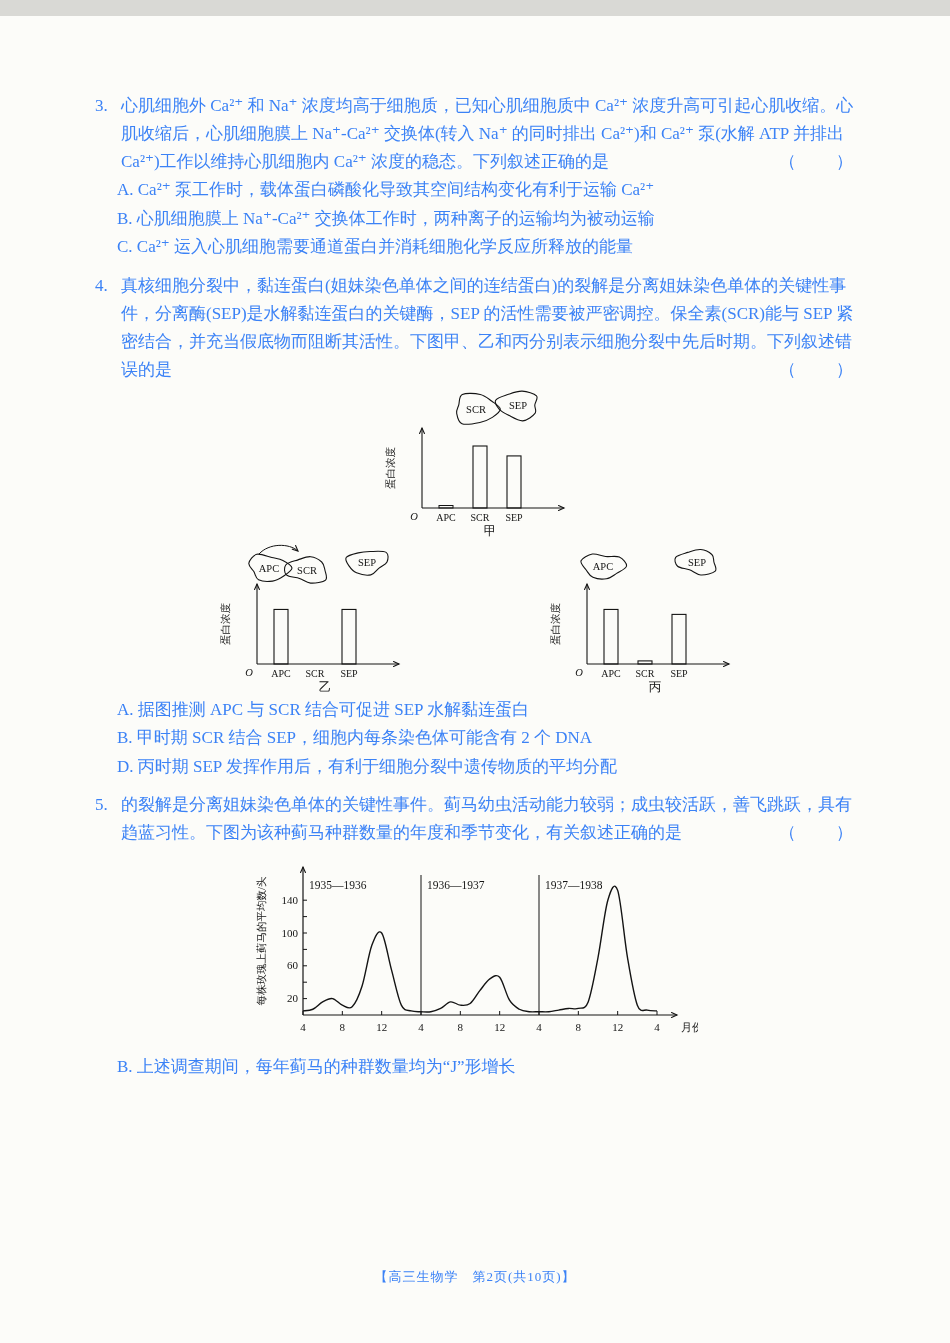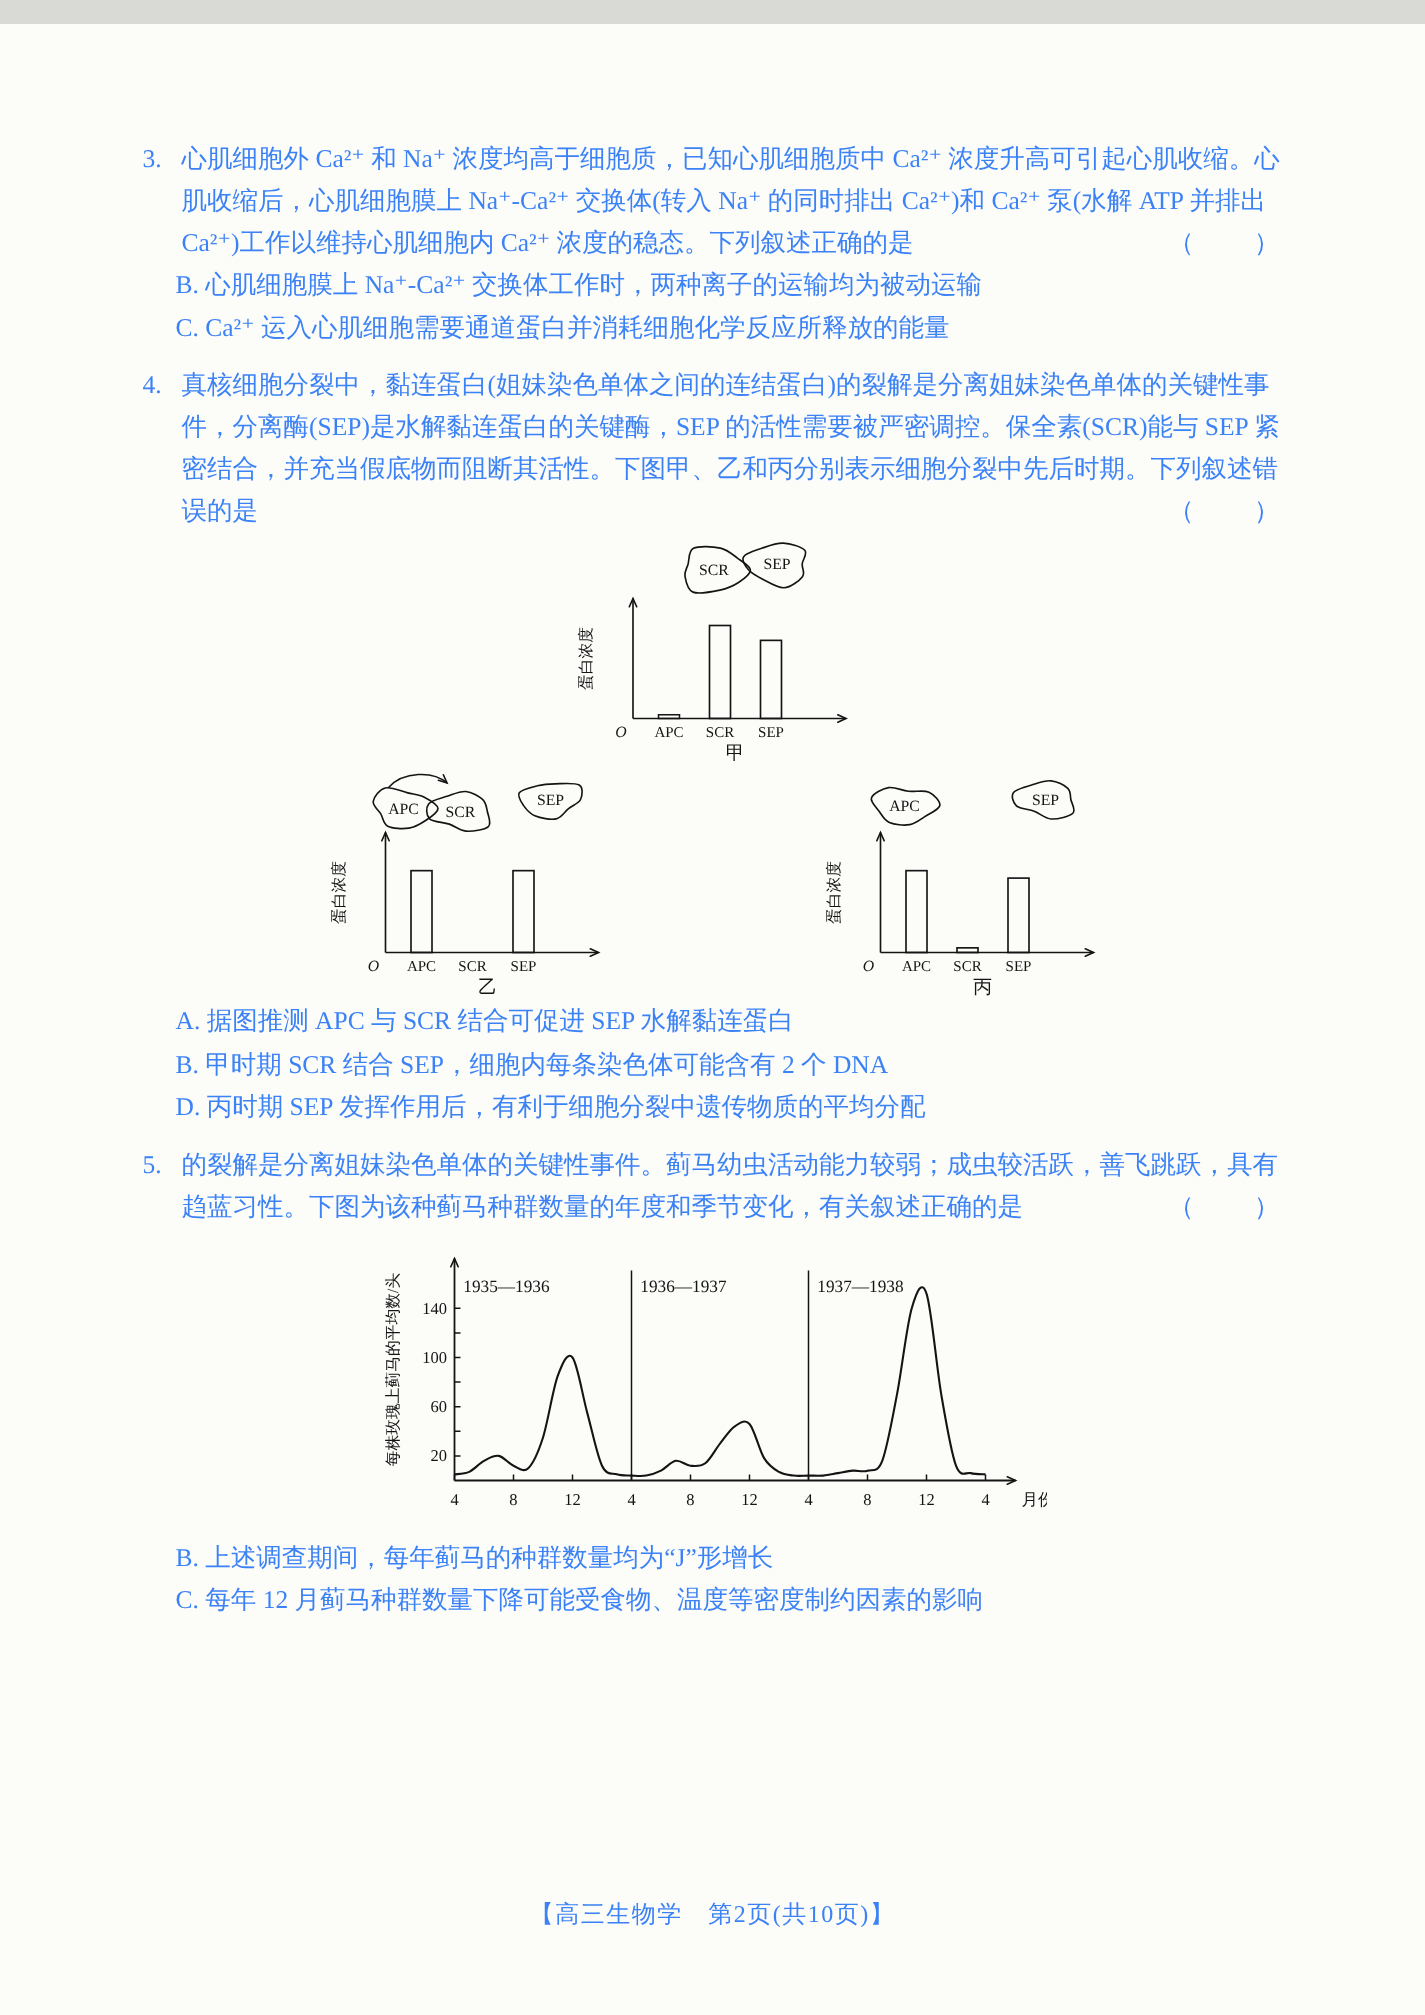--- a/index.html
+++ b/index.html
@@ -23,33 +23,34 @@
   .options { margin-left: 22px; }
   .option { line-height: 28.5px; }
   .fig-block { margin: 4px 0 2px 0; }
   .fig-row { display: flex; justify-content: center; }
   .fig-row-pair { gap: 140px; margin-top: 4px; }
   .fig-line { display: flex; justify-content: center; margin: 4px 0 2px 0; }
   .chart svg { display: block; }
   svg text { font-family: "Liberation Serif", "DejaVu Serif", serif; fill: #141414; }
   .page-footer {
     position: absolute; left: 0; right: 0; bottom: 68px;
-    text-align: center; font-size: 16px; letter-spacing: 1px;
+    text-align: center; font-size: 13px; letter-spacing: 1px;
   }
 </style>
 </head>
 <body>
 
 <div class="page">
 
   <section class="question">
     <div class="stem">
       <span class="qnum">3.</span><span>心肌细胞外 Ca²⁺ 和 Na⁺ 浓度均高于细胞质，已知心肌细胞质中 Ca²⁺ 浓度升高可引起心肌收缩。心肌收缩后，心肌细胞膜上 Na⁺-Ca²⁺ 交换体(转入 Na⁺ 的同时排出 Ca²⁺)和 Ca²⁺ 泵(水解 ATP 并排出 Ca²⁺)工作以维持心肌细胞内 Ca²⁺ 浓度的稳态。下列叙述正确的是</span><span class="bracket">（　　）</span>
     </div>
     <div class="options">
+      <div class="option">A. Ca²⁺ 泵工作时，载体蛋白磷酸化导致其空间结构变化有利于运输 Ca²⁺</div>
       <div class="option">B. 心肌细胞膜上 Na⁺-Ca²⁺ 交换体工作时，两种离子的运输均为被动运输</div>
       <div class="option">C. Ca²⁺ 运入心肌细胞需要通道蛋白并消耗细胞化学反应所释放的能量</div>
     </div>
   </section>
 
   <section class="question">
     <div class="stem">
       <span class="qnum">4.</span><span>真核细胞分裂中，黏连蛋白(姐妹染色单体之间的连结蛋白)的裂解是分离姐妹染色单体的关键性事件，分离酶(SEP)是水解黏连蛋白的关键酶，SEP 的活性需要被严密调控。保全素(SCR)能与 SEP 紧密结合，并充当假底物而阻断其活性。下图甲、乙和丙分别表示细胞分裂中先后时期。下列叙述错误的是</span><span class="bracket">（　　）</span>
     </div>
     <figure class="fig-block" style="margin:2px 0;">
@@ -179,18 +180,17 @@
             <text x="55.9" y="38" font-size="11.5" text-anchor="start">1935—1936</text>
             <text x="173.9" y="38" font-size="11.5" text-anchor="start">1936—1937</text>
             <text x="291.90000000000003" y="38" font-size="11.5" text-anchor="start">1937—1938</text>
             <path d="M50,159.9 C51.638888888888886,159.62666666666667 56.55555555555556,159.76333333333332 59.833333333333336,158.26 C63.111111111111114,156.75666666666666 66.3888888888889,152.65666666666667 69.66666666666667,150.88 C72.94444444444444,149.10333333333332 76.22222222222223,147.05333333333334 79.5,147.6 C82.77777777777777,148.14666666666665 86.05555555555557,152.79333333333332 89.33333333333334,154.16 C92.61111111111111,155.52666666666667 95.8888888888889,158.94333333333333 99.16666666666667,155.8 C102.44444444444444,152.6566666666667 105.72222222222223,145.55 109,135.3 C112.27777777777777,125.05000000000001 115.55555555555556,103.18333333333334 118.83333333333334,94.3 C122.11111111111113,85.41666666666666 125.38888888888891,77.9 128.66666666666669,82 C131.94444444444446,86.1 135.22222222222223,106.87333333333333 138.5,118.9 C141.77777777777777,130.92666666666668 145.05555555555557,147.32666666666665 148.33333333333334,154.16 C151.61111111111111,160.99333333333334 154.8888888888889,158.80666666666667 158.16666666666669,159.9 C161.44444444444446,160.99333333333334 164.72222222222223,160.58333333333334 168,160.72 C171.27777777777777,160.85666666666665 174.55555555555557,161.26666666666665 177.83333333333334,160.72 C181.11111111111111,160.17333333333335 184.3888888888889,159.07999999999998 187.66666666666669,157.44 C190.94444444444446,155.8 194.22222222222223,151.42666666666668 197.5,150.88 C200.77777777777777,150.33333333333331 204.05555555555557,153.88666666666666 207.33333333333334,154.16 C210.61111111111111,154.43333333333334 213.8888888888889,154.98000000000002 217.16666666666669,152.52 C220.44444444444446,150.06 223.72222222222223,143.5 227,139.4 C230.27777777777777,135.3 233.55555555555557,130.10666666666668 236.83333333333334,127.92 C240.11111111111111,125.73333333333333 243.3888888888889,122.72666666666666 246.66666666666669,126.28 C249.94444444444446,129.83333333333334 253.22222222222223,143.91000000000003 256.5,149.24 C259.77777777777777,154.57 263.0555555555556,156.34666666666666 266.33333333333337,158.26 C269.61111111111114,160.17333333333332 272.8888888888889,160.31 276.1666666666667,160.72 C279.44444444444446,161.13 282.72222222222223,160.72 286,160.72 C289.27777777777777,160.72 292.5555555555556,160.99333333333334 295.83333333333337,160.72 C299.11111111111114,160.44666666666666 302.3888888888889,159.62666666666667 305.6666666666667,159.08 C308.94444444444446,158.53333333333336 312.22222222222223,157.71333333333334 315.5,157.44 C318.77777777777777,157.16666666666666 322.0555555555556,158.53333333333333 325.33333333333337,157.44 C328.61111111111114,156.34666666666666 331.8888888888889,159.35333333333332 335.1666666666667,150.88 C338.44444444444446,142.40666666666667 341.72222222222223,123.54666666666665 345,106.6 C348.27777777777777,89.65333333333334 351.5555555555556,60.406666666666666 354.83333333333337,49.2 C358.11111111111114,37.99333333333334 361.3888888888889,29.79333333333335 364.6666666666667,39.360000000000014 C367.94444444444446,48.92666666666668 371.22222222222223,87.46666666666667 374.5,106.6 C377.77777777777777,125.73333333333332 381.0555555555556,145.41333333333333 384.33333333333337,154.16 C387.61111111111114,162.90666666666667 390.8888888888889,158.12333333333333 394.1666666666667,159.08 C397.44444444444446,160.0366666666667 402.3611111111111,159.76333333333335 404,159.9" fill="none" stroke="#141414" stroke-width="1.4" stroke-linejoin="round"></path>
             <text x="12" y="90" font-size="10.5" text-anchor="middle" transform="rotate(-90 12 90)">每株玫瑰上蓟马的平均数/头</text>
           </svg>
         </div>
     </figure>
     <div class="options">
       <div class="option">B. 上述调查期间，每年蓟马的种群数量均为“J”形增长</div>
-      <div class="option">C. 每年 12 月蓟马种群数量下降可能受食物、温度等密度制约因素的影响</div>
     </div>
   </section>
 
   <footer class="page-footer">【高三生物学　第2页(共10页)】</footer>
 </div>
 
 </body></html>

